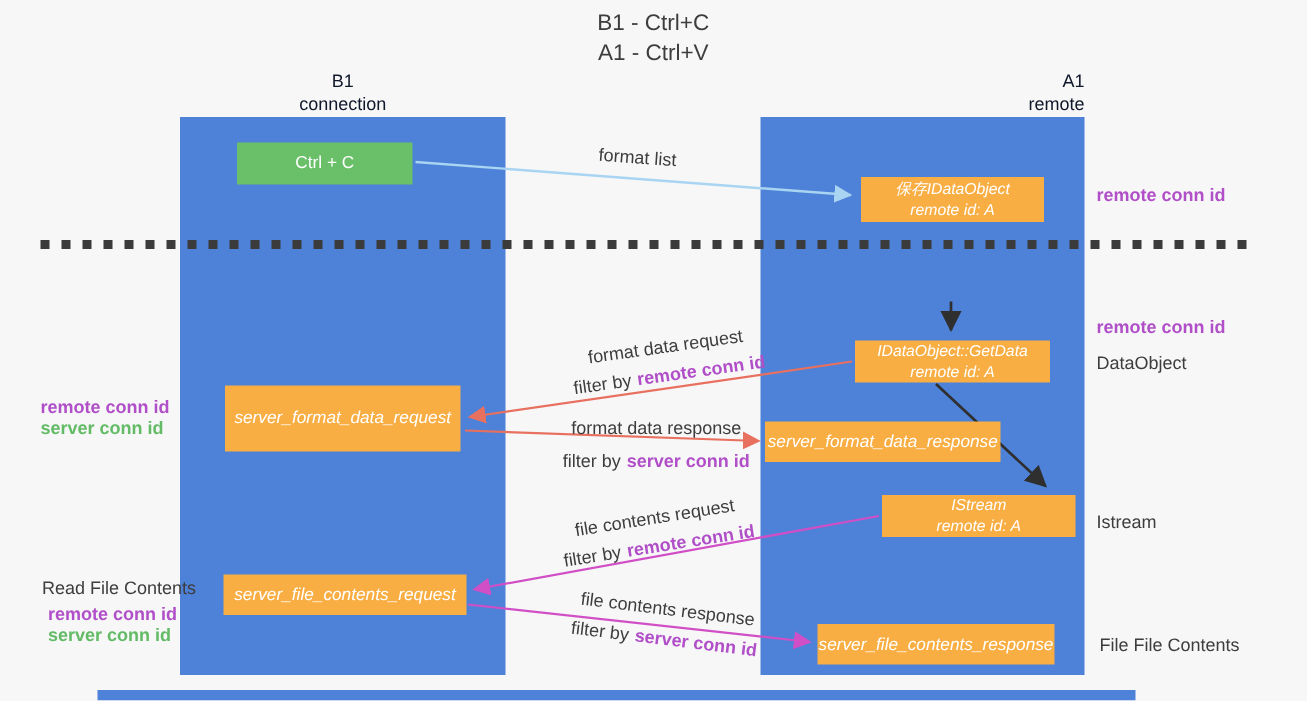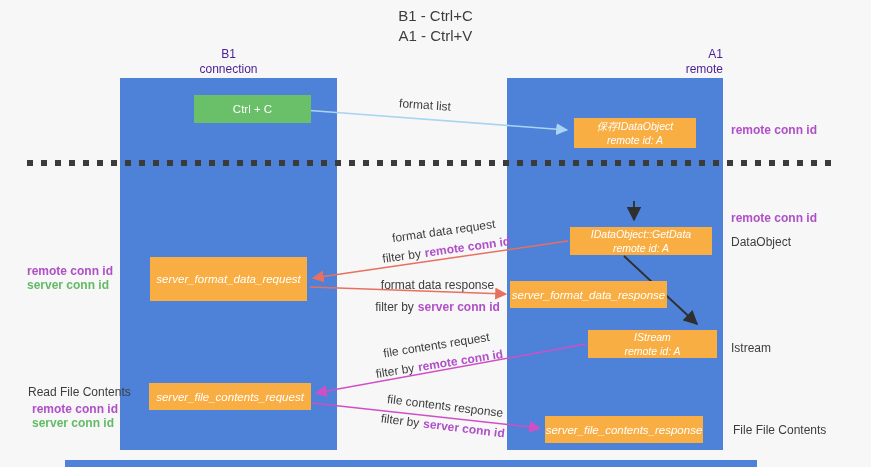--- a/index.html
+++ b/index.html
@@ -9,21 +9,21 @@
   
   .lane{position:absolute; top:78px; height:372px; background:#4d82d8; z-index:1;}
   .lane-left{left:120px; width:217px;}
   .lane-right{left:507px; width:216px;}
   .bottom-strip{position:absolute; left:65px; top:460px; width:692px; height:7px; background:#4d82d8; z-index:1;}
   svg.overlay{position:absolute; left:0; top:0; z-index:2;}
   .node,.txt{z-index:3;}
 
   .title{position:absolute; left:0; top:6px; width:871px; text-align:center;
          font-size:15px; line-height:20px; color:#3d3d3d; z-index:3;}
-  .lane-header{position:absolute; top:47px; text-align:center; font-size:12px; line-height:15px; color:#4c1d95; z-index:3;}
+  .lane-header{position:absolute; top:47px; text-align:center; font-size:12px; line-height:15px; color:#0f172a; z-index:3;}
   .lane-header.left{left:120px; width:217px;}
   .lane-header.right{left:507px; width:216px;text-align:right;}
 
   .node{position:absolute; display:flex; flex-direction:column; align-items:center; justify-content:center;
         color:#ffffff; text-align:center;}
   .node.green{background:#6abf69; font-size:11.5px;}
   .node.orange{background:#f9ae44;font-style:italic;}
   .node.two-line{font-size:10.5px; line-height:14px;}
   .node.one-line{font-size:11.5px;}
 
@@ -89,29 +89,29 @@
 
   <div class="lane-header left">
     <div>B1</div>
     <div>connection</div>
   </div>
   <div class="lane-header right">
     <div>A1</div>
     <div>remote</div>
   </div>
 
-  <div class="node green" style="left:158px; top:95px; width:117px; height:28px;margin-left:36px;">Ctrl + C</div>
+  <div class="node green" style="left:158px; top:95px; width:117px; height:28px;">Ctrl + C</div>
 
   <div class="node orange two-line" style="left:574px; top:118px; width:122px; height:30px;">
     <div>保存IDataObject</div>
     <div>remote id: A</div>
   </div>
 
 
-  <div class="node orange two-line" style="left:570px; top:227px; width:142px; height:28px;">
+  <div class="node orange two-line" style="left:570px; top:227px; width:130px; height:28px;">
     <div>IDataObject::GetData</div>
     <div>remote id: A</div>
   </div>
 
   <div class="node orange one-line" style="left:150px; top:257px; width:157px; height:44px;">server_format_data_request</div>
 
   <div class="node orange one-line" style="left:510px; top:281px; width:157px; height:27px;">server_format_data_response</div>
 
   <div class="node orange two-line" style="left:588px; top:330px; width:129px; height:28px;">
     <div>IStream</div>

